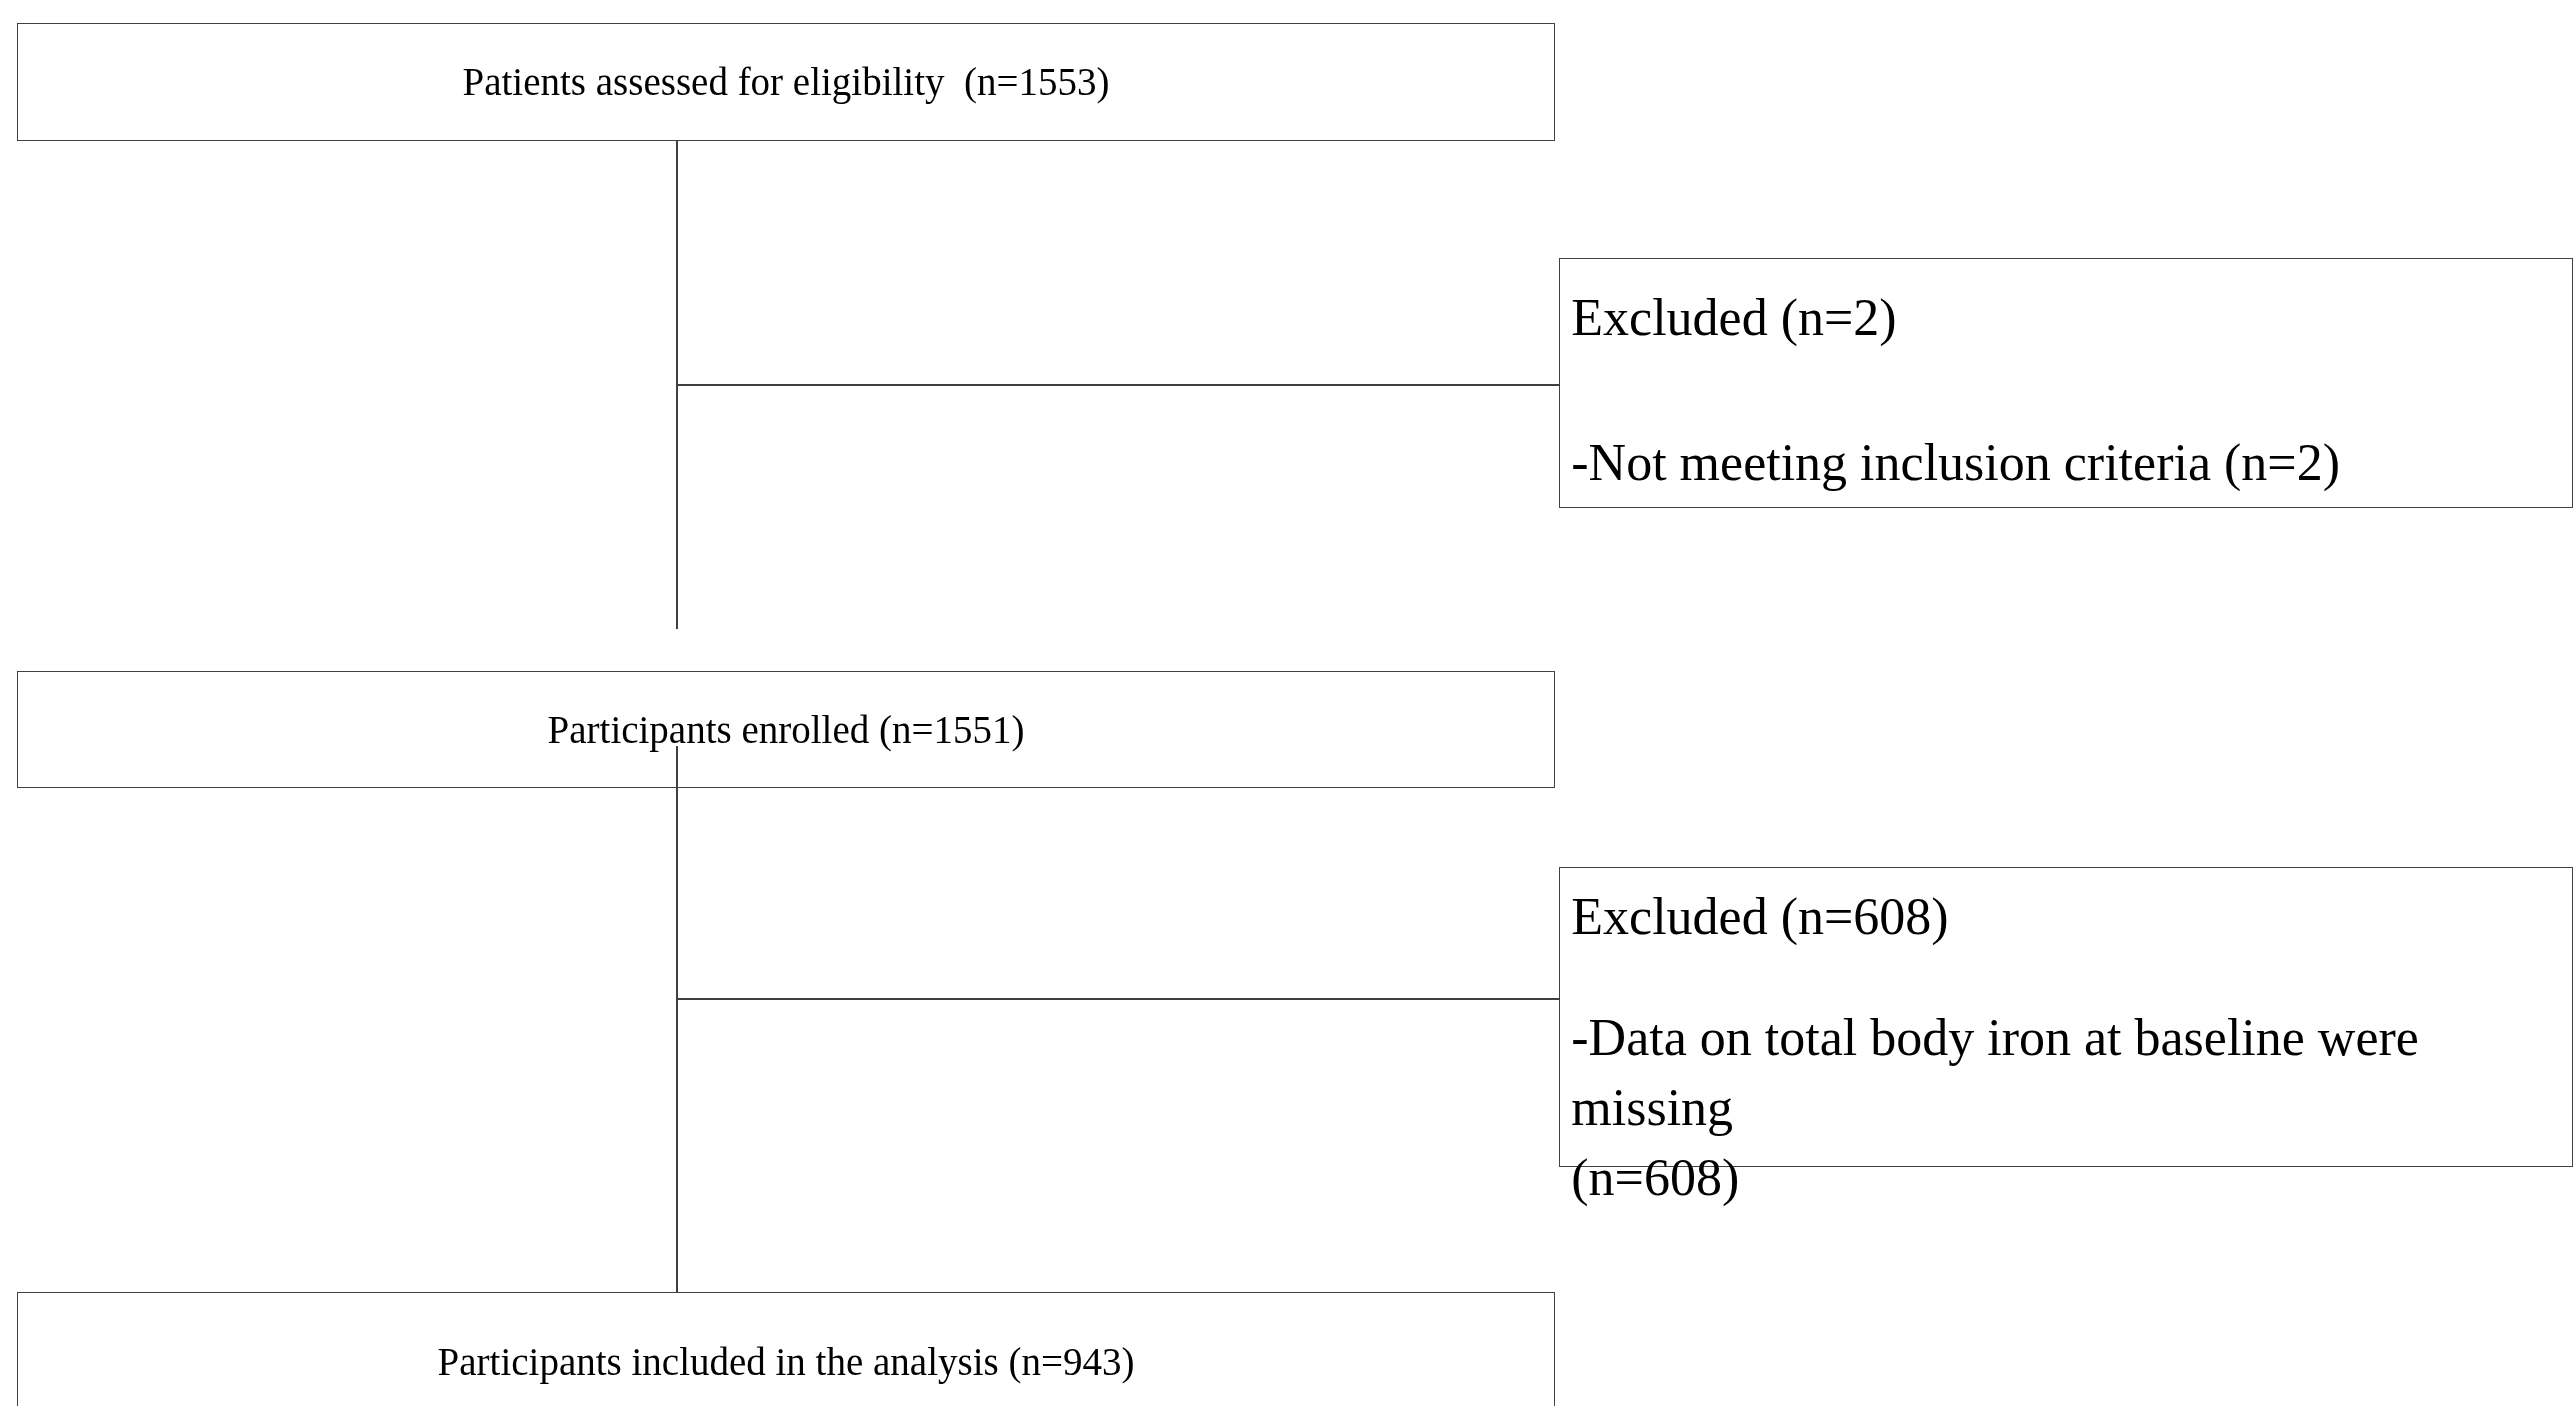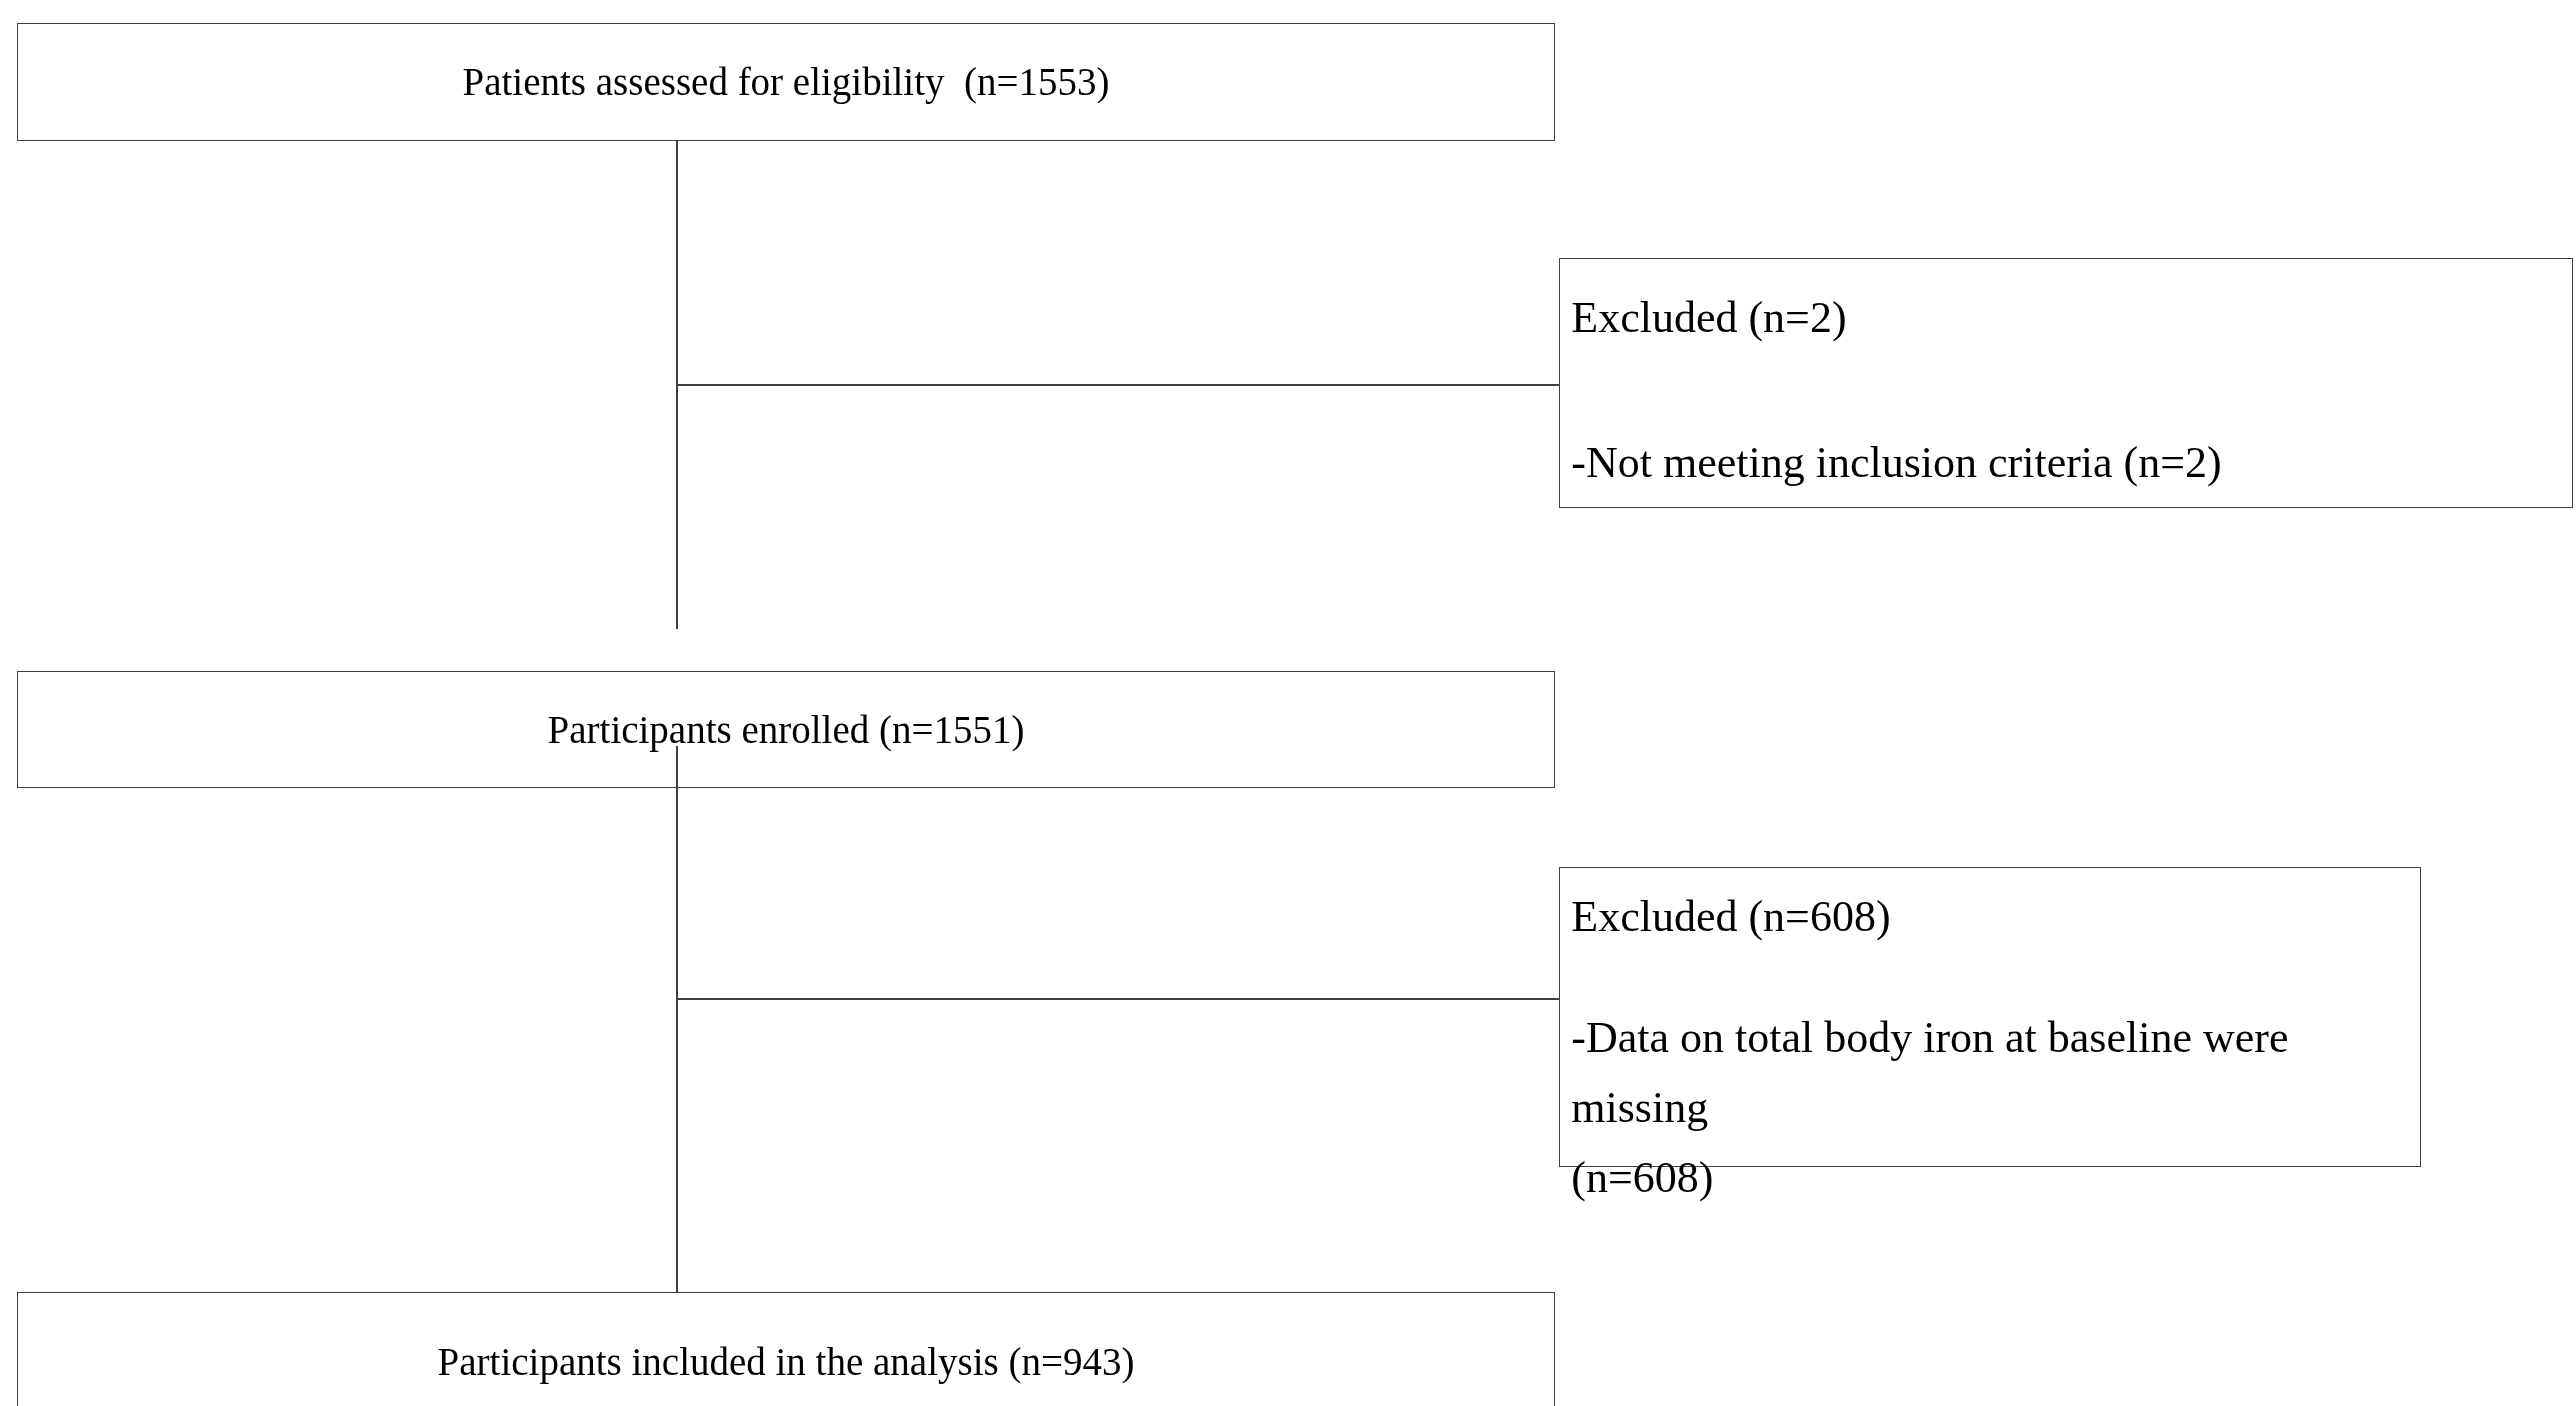--- a/index.html
+++ b/index.html
@@ -24,40 +24,40 @@
     align-items: center;
     justify-content: center;
   }
   .main-label {
     font-size: 39px;
     text-align: center;
     white-space: pre-wrap;
     line-height: 50px;
   }
   .side-box {
-    font-size: 44px;
+    font-size: 52px;
     line-height: 70px;
     padding-left: 11.3px;
     padding-right: 8.8px;
   }
   .side-title { white-space: pre-wrap; }
   .side-reason { white-space: pre-wrap; }
   #excluded1 { padding-top: 24px; }
   #excluded1 .side-reason { margin-top: 75px; }
   #excluded2 { padding-top: 13.8px; }
   #excluded2 .side-reason { margin-top: 51px; }
   .connector {
     position: absolute;
     background: #3f3f3f;
   }
   
   #eligibility { left: 17px;   top: 23px;   width: 1538px; height: 118px; }
   #excluded1   { left: 1559px; top: 258px;  width: 1014px; height: 250px; }
   #enrolled    { left: 17px;   top: 629px; width: 1538px; height: 117px; margin-top: 42px; }
-  #excluded2   { left: 1559px; top: 867px; width: 862px; height: 300px; }
+  #excluded2   { left: 1559px; top: 867px; width: 1014px; height: 300px; }
   #analysis    { left: 17px;   top: 1292px; width: 1538px; height: 139px; }
   
   #vline1 { left: 676px; top: 141px;  width: 1.9px;    height: 488px; }
   #hline1 { left: 676px; top: 384px;  width: 883px; height: 1.9px; }
   #vline2 { left: 676px; top: 746px; width: 1.9px;    height: 546px; }
   #hline2 { left: 676px; top: 998px; width: 883px; height: 1.9px; }
 </style>
 </head>
 <body>
 

